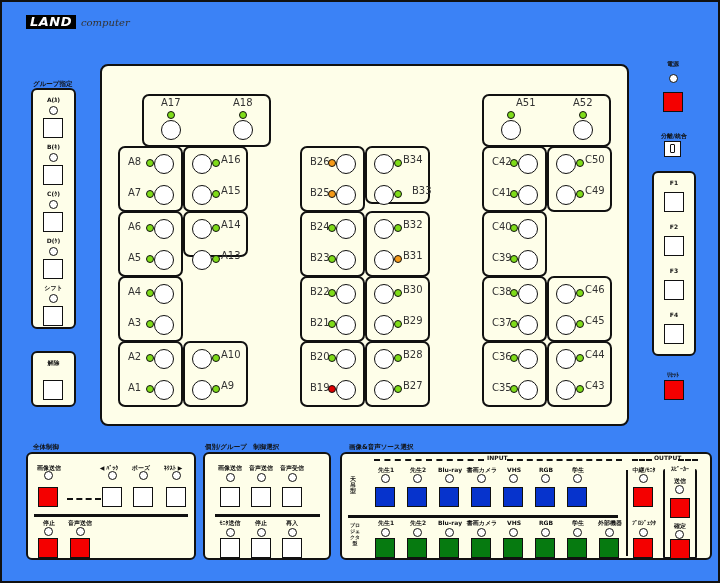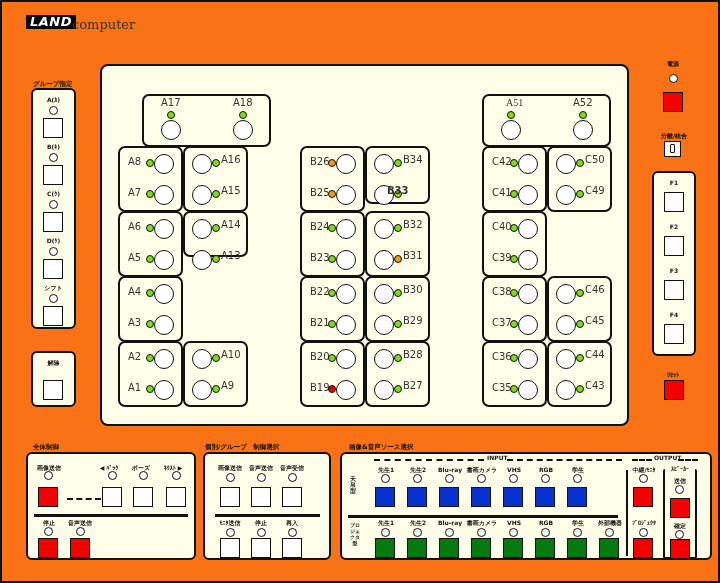--- a/index.html
+++ b/index.html
@@ -1,21 +1,21 @@
 <!DOCTYPE html>
 <html><head>
 <meta charset="utf-8">
 <style>
   * { box-sizing: border-box; margin: 0; padding: 0; }
   html, body { width: 720px; height: 583px; overflow: hidden; }
   body { background: #fefee9; font-family: "DejaVu Sans", sans-serif; position: relative; }
-  #frame { position: absolute; left: 0; top: 0; width: 720px; height: 583px; border: 2px solid #111; background: #f97316; }
+  #frame { position: absolute; left: 0; top: 0; width: 720px; height: 583px; border: 2px solid #111; background: #3b82f6; }
   .abs { position: absolute; }
   .logo { left: 24px; top: 13px; background: #000; color: #fff; font-style: italic; font-weight: bold; font-size: 13px; padding: 0 4px; height: 14px; line-height: 14px; letter-spacing: .5px; }
-  .logo-sub { left: 70px; top: 15px; font-family: "DejaVu Serif", serif; font-size: 13px; color: #333; }
+  .logo-sub { left: 79px; top: 15px; font-family: "DejaVu Serif", serif; font-style: italic; font-size: 10px; color: #333; }
   .panel { position: absolute; border: 2px solid #111; border-radius: 6px; background: #fefee9; }
   .tiny { font-size: 6px; font-weight: bold; color: #111; text-align: center; white-space: nowrap; }
   .sec-title { font-size: 6.5px; font-weight: bold; color: #111; white-space: nowrap; }
   .led { position: absolute; width: 9px; height: 9px; border-radius: 50%; border: 1.5px solid #111; background: #fff; }
   .sq { position: absolute; width: 20px; height: 20px; border: 1.5px solid #111; background: #fff; }
   .sq.red { background: #f40000; }
   .sq.blue { background: #0633cc; }
   .sq.green { background: #067a10; }
   .btn-round { position: absolute; width: 20px; height: 20px; border-radius: 50%; border: 1.5px solid #111; background: #fff; }
   .seat-led { position: absolute; width: 8px; height: 8px; border-radius: 50%; border: 1px solid #111; background: #7fdc19; }
@@ -61,21 +61,21 @@
   <div class="panel" style="left:98px;top:62px;width:529px;height:362px;border-radius:8px;" id="seat-map">
       <div class="block" style="left:16px;top:28px;width:129px;height:53px;margin-left:24px;">
         <div class="seat-label" style="left:17px;top:1px;">A17</div>
         <div class="seat-led " style="left:23px;top:15px;"></div>
         <div class="btn-round" style="left:17px;top:24px;"></div>
         <div class="seat-label" style="left:89px;top:1px;">A18</div>
         <div class="seat-led " style="left:95px;top:15px;"></div>
         <div class="btn-round" style="left:89px;top:24px;"></div>
       </div>
       <div class="block" style="left:380px;top:28px;width:129px;height:53px;">
-        <div class="seat-label" style="left:22px;top:1px;font-family:Liberation Serif, serif;">A51</div>
+        <div class="seat-label" style="left:32px;top:1px;">A51</div>
         <div class="seat-led " style="left:23px;top:15px;"></div>
         <div class="btn-round" style="left:17px;top:24px;"></div>
         <div class="seat-label" style="left:89px;top:1px;">A52</div>
         <div class="seat-led " style="left:95px;top:15px;"></div>
         <div class="btn-round" style="left:89px;top:24px;"></div>
       </div>
       <div class="block" style="left:16px;top:80px;width:65px;height:66px;">
         <div class="seat-label" style="left:8px;top:8px;">A8</div>
         <div class="seat-led " style="left:26px;top:11px;"></div>
         <div class="btn-round" style="left:34px;top:6px;"></div>
@@ -162,21 +162,21 @@
         <div class="seat-label" style="left:8px;top:39px;">B19</div>
         <div class="seat-led red" style="left:26px;top:42px;"></div>
         <div class="btn-round" style="left:34px;top:37px;"></div>
       </div>
       <div class="block" style="left:263px;top:80px;width:65px;height:58px;">
         <div class="btn-round" style="left:7px;top:6px;"></div>
         <div class="seat-led " style="left:27px;top:11px;"></div>
         <div class="seat-label" style="left:36px;top:6px;">B34</div>
         <div class="btn-round" style="left:7px;top:37px;"></div>
         <div class="seat-led " style="left:27px;top:42px;"></div>
-        <div class="seat-label" style="left:20px;top:37px;font-weight:bold;">B33</div>
+        <div class="seat-label" style="left:45px;top:37px;">B33</div>
       </div>
       <div class="block" style="left:263px;top:145px;width:65px;height:66px;">
         <div class="btn-round" style="left:7px;top:6px;"></div>
         <div class="seat-led " style="left:27px;top:11px;"></div>
         <div class="seat-label" style="left:36px;top:6px;">B32</div>
         <div class="btn-round" style="left:7px;top:37px;"></div>
         <div class="seat-led orange" style="left:27px;top:42px;"></div>
         <div class="seat-label" style="left:36px;top:37px;">B31</div>
       </div>
       <div class="block" style="left:263px;top:210px;width:65px;height:66px;">

